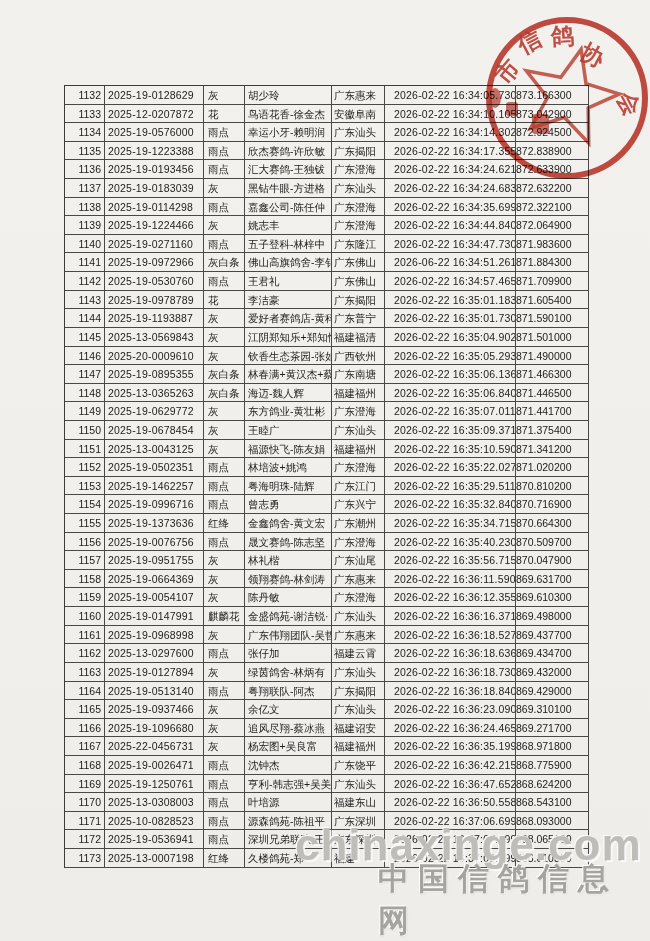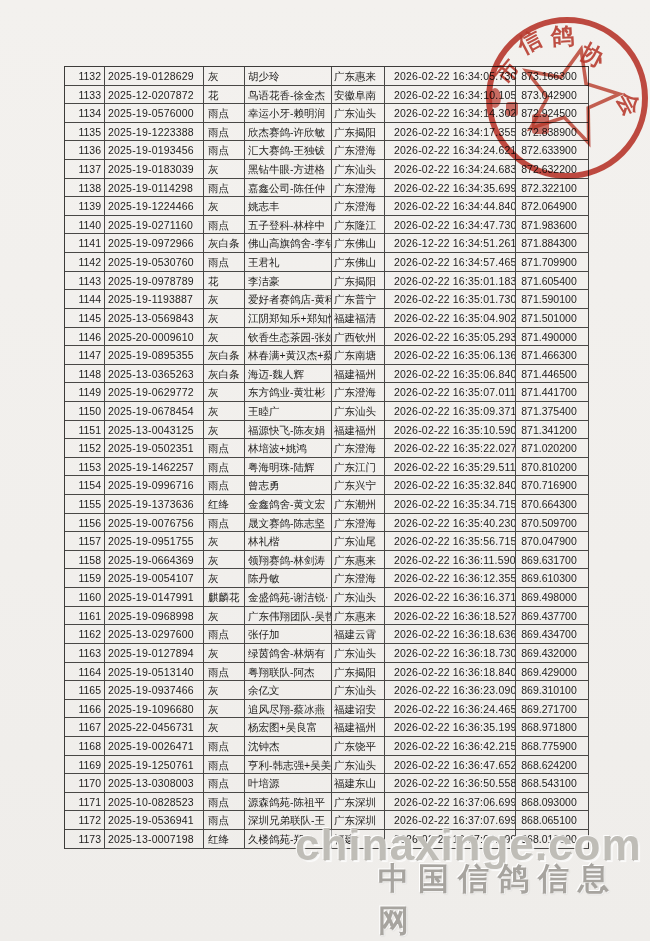--- a/index.html
+++ b/index.html
@@ -6,41 +6,41 @@
   body{
     width:650px;height:941px;position:relative;overflow:hidden;
     background:#f2f0ed;
     font-family:"Liberation Sans","DejaVu Sans",sans-serif;
   }
   
   .paper{position:absolute;inset:0;background:linear-gradient(180deg,#f3f1ee 0%,#f1efec 60%,#efedea 100%);}
 
   
   .results-table{
-    position:absolute;left:64px;top:66px;width:524px;z-index:1;
+    position:absolute;left:64px;top:85px;width:524px;z-index:1;
     display:grid;
     grid-template-columns:40px 99px 41px 87px 53px 131px 73px;
     grid-auto-rows:18.62px;
     border-top:1.6px solid #3d3c3a;
     border-left:1.6px solid #3d3c3a;
     background:transparent;
   }
   .cell{
     border-right:1.1px solid #494846;
     border-bottom:1.1px solid #494846;
     font-size:10.5px;line-height:18.4px;color:#1d1c1b;
     overflow:hidden;white-space:nowrap;
   }
   .c0{text-align:right;padding-right:3px;}
   .c1{padding-left:3px;letter-spacing:.2px;}
   .c2{padding-left:4px;}
   .c3{padding-left:3px;}
   .c4{padding-left:2px;}
   .c5{padding-left:9px;letter-spacing:.2px;text-align:right;}
-  .c6{text-align:center;padding-right:6px;}
+  .c6{text-align:left;padding-right:6px;}
 
   
   .stamp{position:absolute;left:482px;top:6px;width:170px;height:185px;z-index:4;
          mix-blend-mode:multiply;opacity:.92;pointer-events:none;}
 
   
   .wm-line1{
     position:absolute;left:295px;top:820px;z-index:3;
     font-size:44px;font-weight:bold;letter-spacing:1px;
     color:rgba(186,183,177,.92);
@@ -120,21 +120,21 @@
     <div class="cell c2">雨点</div>
     <div class="cell c3">五子登科-林梓中</div>
     <div class="cell c4">广东隆江</div>
     <div class="cell c5">2026-02-22 16:34:47.730</div>
     <div class="cell c6">871.983600</div>
     <div class="cell c0">1141</div>
     <div class="cell c1">2025-19-0972966</div>
     <div class="cell c2">灰白条</div>
     <div class="cell c3">佛山高旗鸽舍-李钊</div>
     <div class="cell c4">广东佛山</div>
-    <div class="cell c5">2026-12-22 16:34:51.261</div>
+    <div class="cell c5">2026-06-22 16:34:51.261</div>
     <div class="cell c6">871.884300</div>
     <div class="cell c0">1142</div>
     <div class="cell c1">2025-19-0530760</div>
     <div class="cell c2">雨点</div>
     <div class="cell c3">王君礼</div>
     <div class="cell c4">广东佛山</div>
     <div class="cell c5">2026-02-22 16:34:57.465</div>
     <div class="cell c6">871.709900</div>
     <div class="cell c0">1143</div>
     <div class="cell c1">2025-19-0978789</div>

